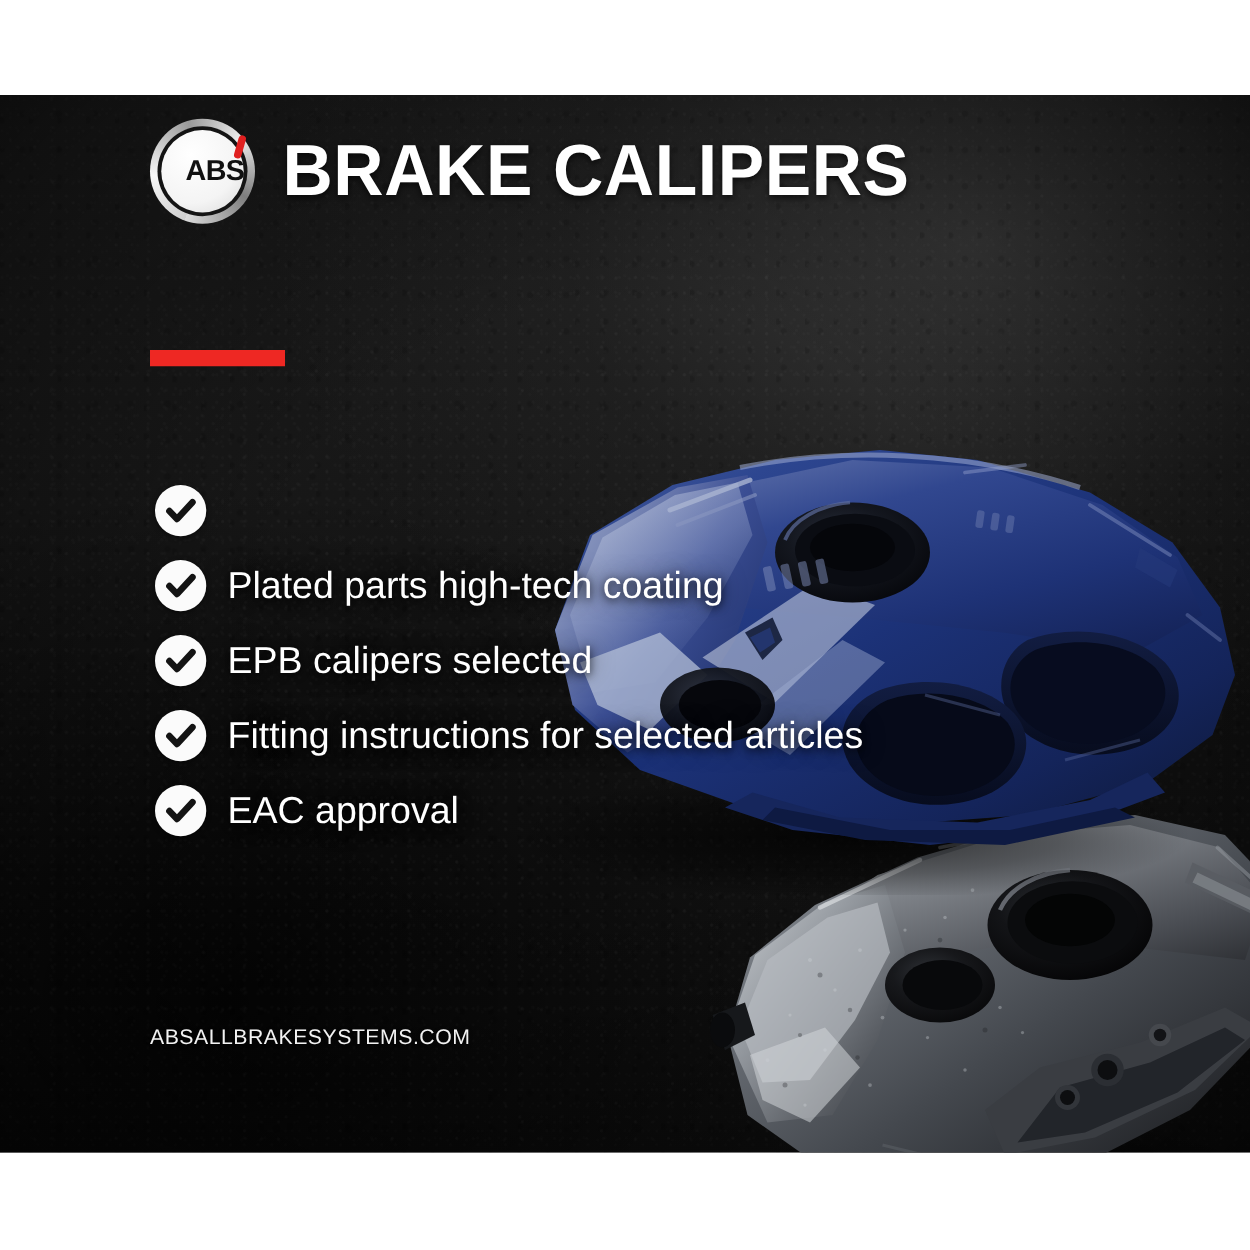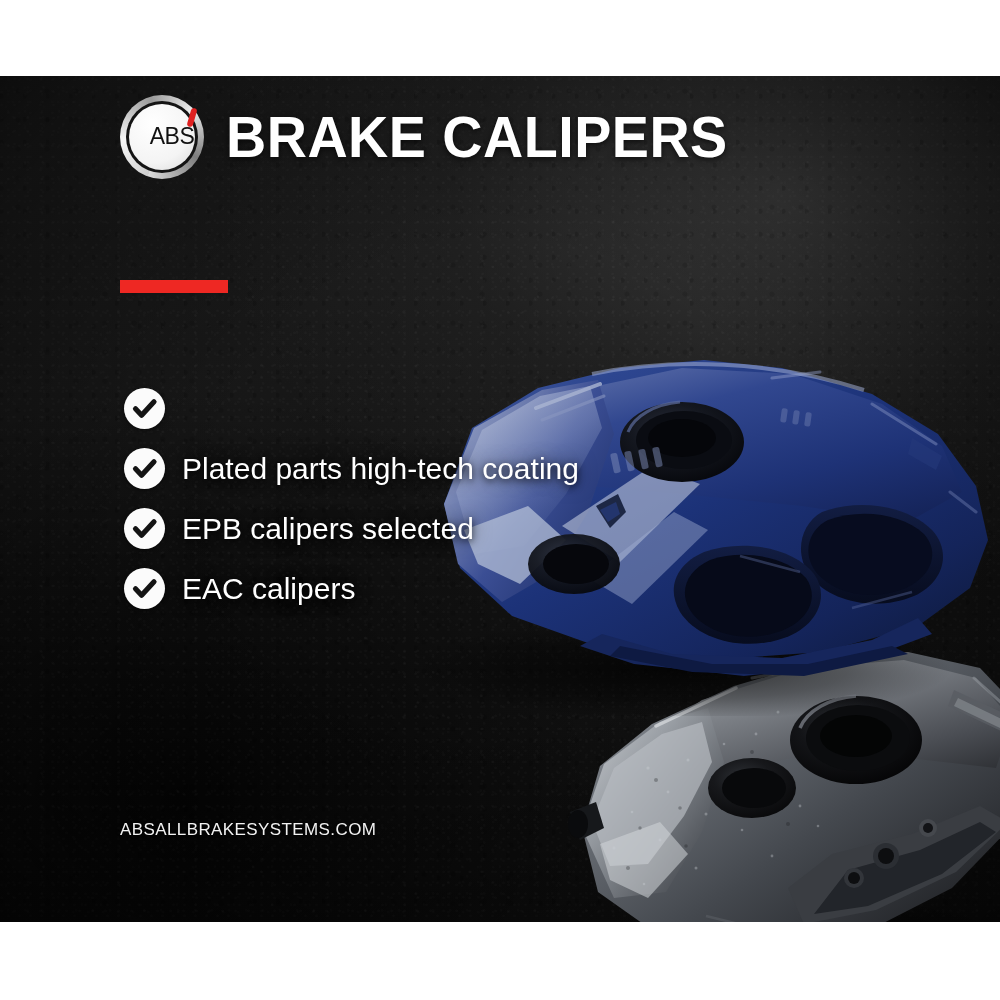--- a/index.html
+++ b/index.html
@@ -91,21 +91,21 @@
     position: absolute;
     inset: 9px;
     border-radius: 50%;
     background: radial-gradient(circle at 36% 30%, #ffffff 0%, #f4f4f4 62%, #d8d8d8 100%);
     display: flex;
     align-items: center;
     justify-content: center;
   }
   #logo-mark .disc-text {
     color: #111111;
-    font-weight: 400;
+    font-weight: 700;
     font-size: 23px;
     letter-spacing: -0.5px;
     font-family: "Liberation Sans", sans-serif;
     line-height: 1;
     transform: translateY(-1px);
     margin-left: 20px;
   }
   #logo-mark .red-tick {
     position: absolute;
     width: 6px;
@@ -474,27 +474,35 @@
 
     <div class="feature-row">
       <span class="check-badge">
         <svg width="41" height="41" viewBox="0 0 41 41" xmlns="http://www.w3.org/2000/svg">
           <path d="M11.5 20.8 L17.6 27.2 L30.0 13.8" fill="none" stroke="#141414" stroke-width="5.2" stroke-linecap="round" stroke-linejoin="round"></path>
         </svg>
       </span>
       <span class="feature-text">EPB calipers selected</span>
     </div>
 
-
     <div class="feature-row">
       <span class="check-badge">
         <svg width="41" height="41" viewBox="0 0 41 41" xmlns="http://www.w3.org/2000/svg">
           <path d="M11.5 20.8 L17.6 27.2 L30.0 13.8" fill="none" stroke="#141414" stroke-width="5.2" stroke-linecap="round" stroke-linejoin="round"></path>
         </svg>
       </span>
-      <span class="feature-text">EAC calipers</span>
+      <span class="feature-text">Fitting instructions for selected articles</span>
+    </div>
+
+    <div class="feature-row">
+      <span class="check-badge">
+        <svg width="41" height="41" viewBox="0 0 41 41" xmlns="http://www.w3.org/2000/svg">
+          <path d="M11.5 20.8 L17.6 27.2 L30.0 13.8" fill="none" stroke="#141414" stroke-width="5.2" stroke-linecap="round" stroke-linejoin="round"></path>
+        </svg>
+      </span>
+      <span class="feature-text">EAC approval</span>
     </div>
 
   </div>
 
   <div id="footer-url">ABSALLBRAKESYSTEMS.COM</div>
 
 </div>
 
 </body></html>

